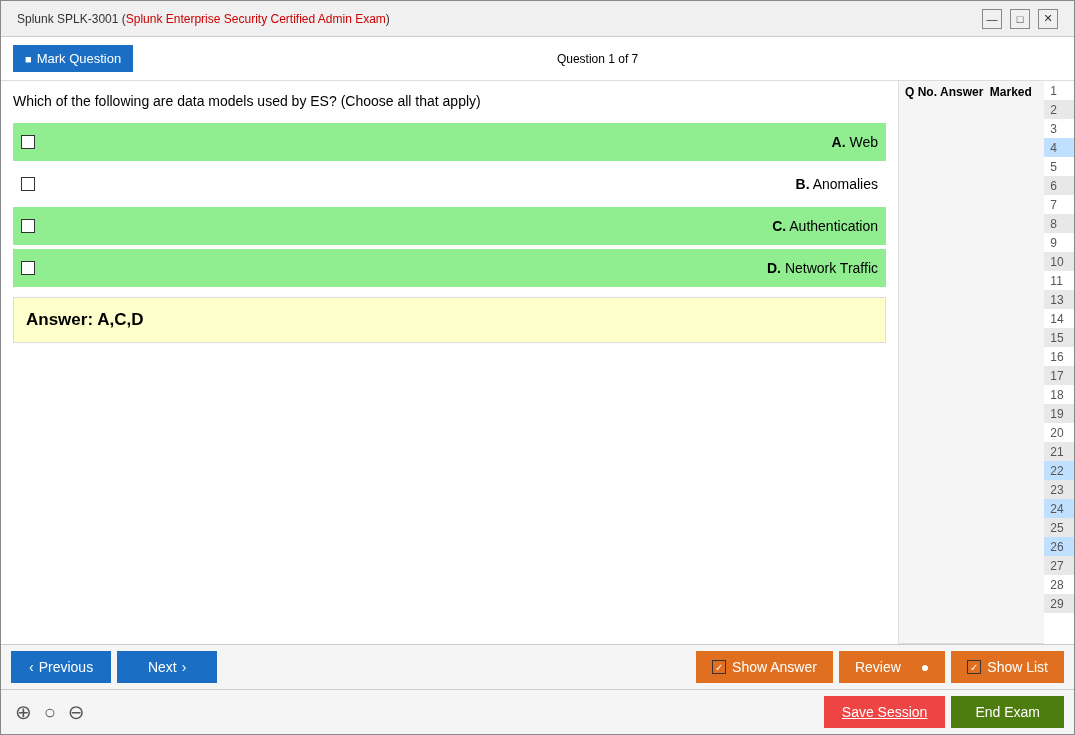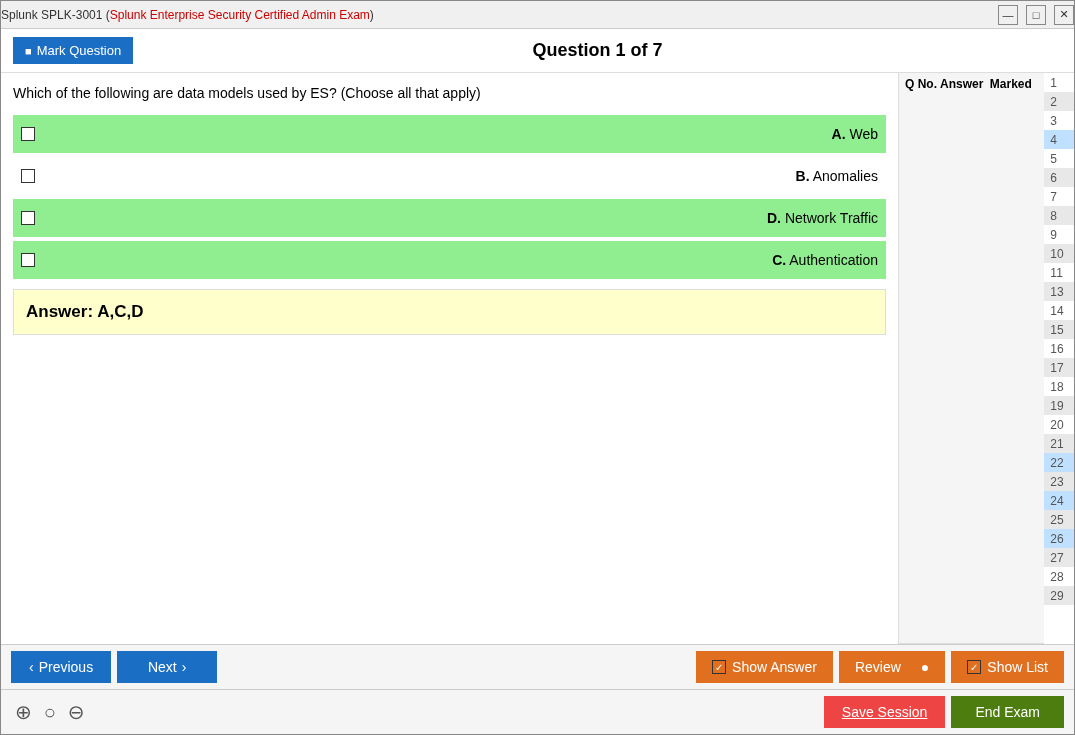--- a/index.html
+++ b/index.html
@@ -10,25 +10,25 @@
       height: 735px;
       border: 1px solid #888;
       background: #fff;
       display: flex;
       flex-direction: column;
     }
 
     .title-bar {
       background: #f0f0f0;
       border-bottom: 1px solid #ccc;
-      padding: 5px 0;
+      padding: 5px 16px;
       display: flex;
       align-items: center;
       justify-content: space-between;
-      height: 28px;
+      height: 36px;
       flex-shrink: 0;
     }
 
     .title-bar-text {
       font-size: 12px;
       color: #333;
     }
 
     .title-bar-text span {
       color: #c00;
@@ -73,22 +73,22 @@
       gap: 5px;
     }
 
     .mark-btn .check-icon {
       font-size: 11px;
     }
 
     .question-title {
       flex: 1;
       text-align: center;
-      font-size: 18px;
-      font-weight: bold;
+      font-size: 12px;
+      font-weight: normal;
     }
 
     .main-area {
       display: flex;
       flex: 1;
       overflow: hidden;
     }
 
     .question-panel {
       flex: 1;
@@ -339,25 +339,25 @@
       <div class="answer-option correct">
         <div class="checkbox-icon"></div>
         <span class="answer-label"><strong>A.</strong> Web</span>
       </div>
       <div class="answer-option plain">
         <div class="checkbox-icon"></div>
         <span class="answer-label"><strong>B.</strong> Anomalies</span>
       </div>
       <div class="answer-option correct">
         <div class="checkbox-icon"></div>
-        <span class="answer-label"><strong>D.</strong> Network Traffic</span>
+        <span class="answer-label"><strong>C.</strong> Authentication</span>
       </div>
       <div class="answer-option correct">
         <div class="checkbox-icon"></div>
-        <span class="answer-label"><strong>C.</strong> Authentication</span>
+        <span class="answer-label"><strong>D.</strong> Network Traffic</span>
       </div>
 
       <div class="answer-box">Answer: A,C,D</div>
     </div>
 
     <div class="right-panel">
       <div class="list-header">
         <div class="col-qno">Q No.</div>
         <div class="col-answer">Answer</div>
         <div class="col-marked">Marked</div>

